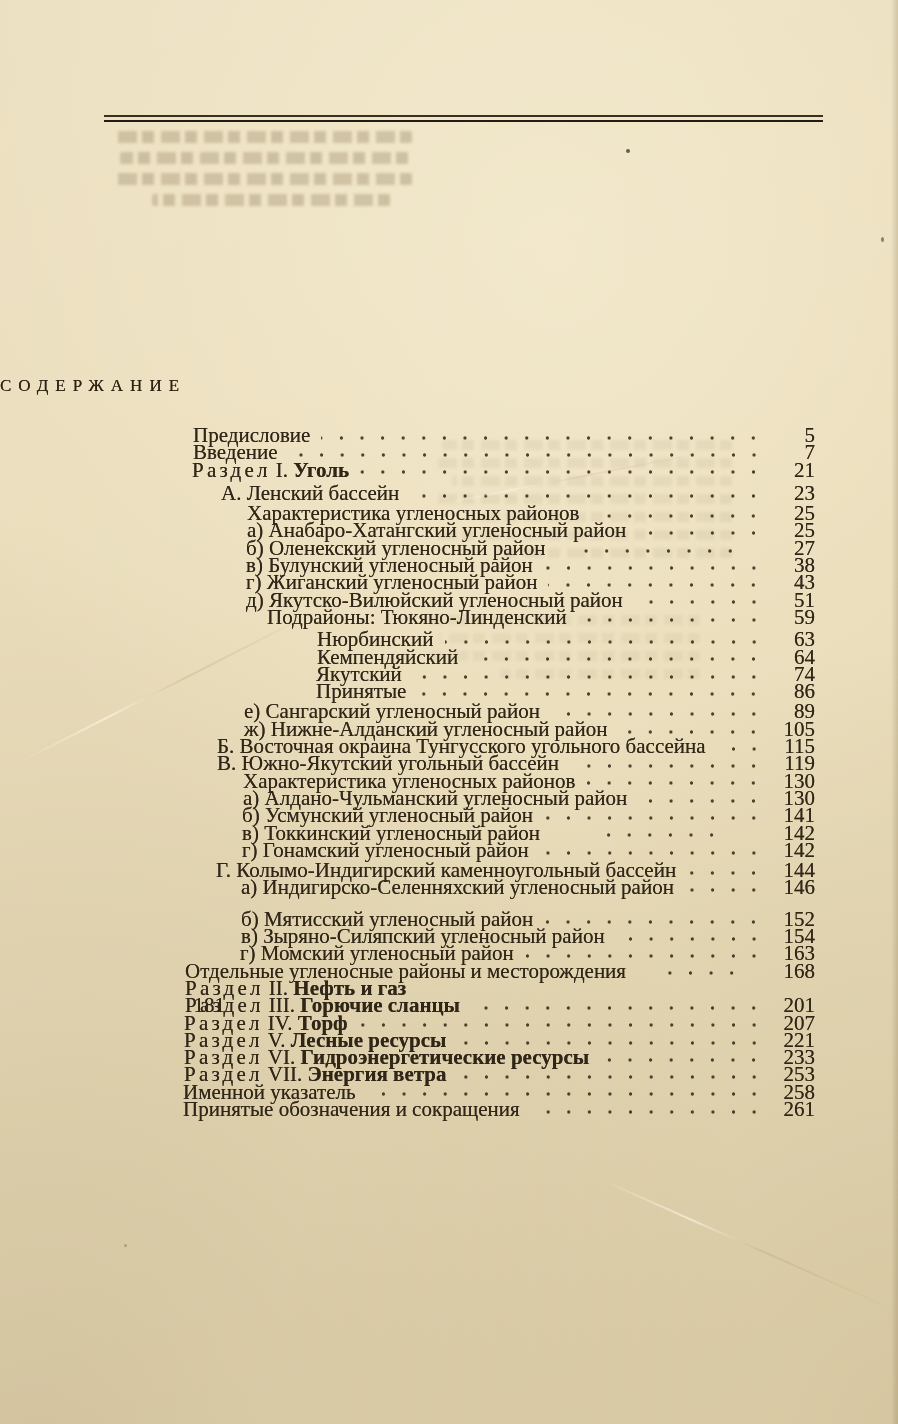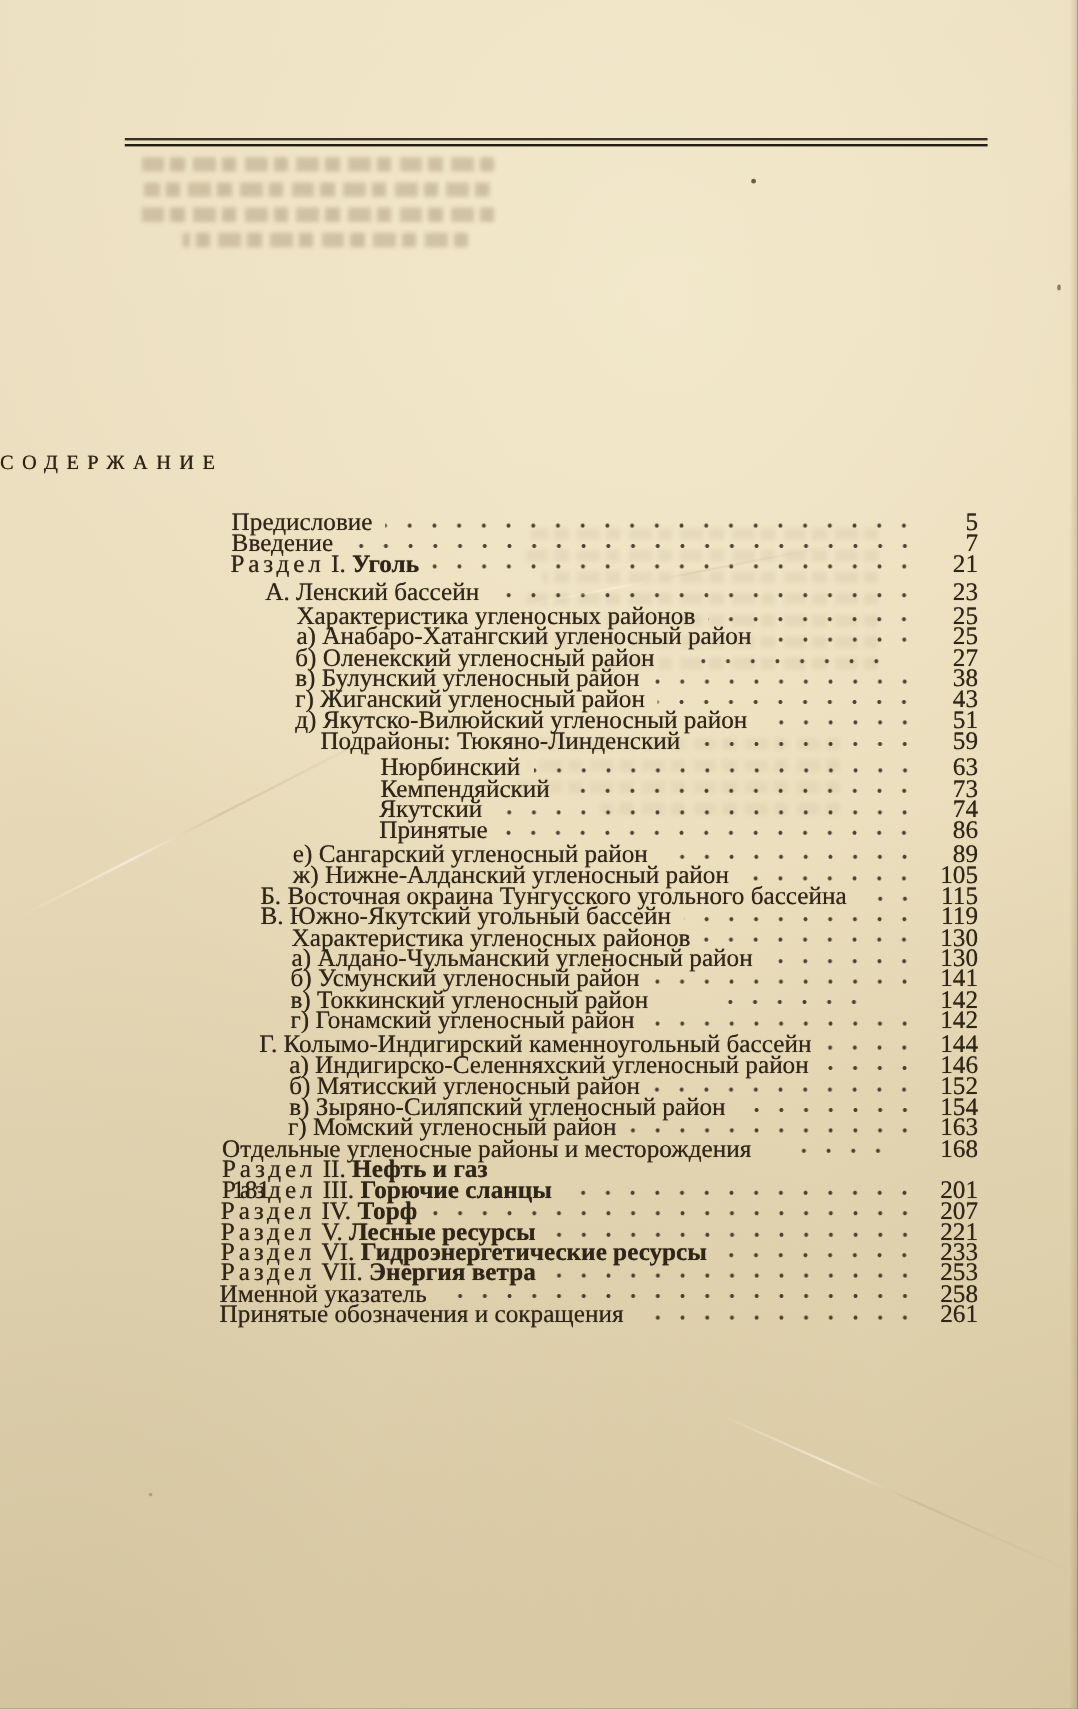--- a/index.html
+++ b/index.html
@@ -161,21 +161,21 @@
         <span class="pnum">59</span>
       </div>
       <div class="toc-row" style="padding-left: 134px; margin-top: 5px;">
         <span class="label"><span>Нюрбинский</span></span>
         <span class="leader"></span>
         <span class="pnum">63</span>
       </div>
       <div class="toc-row" style="padding-left: 134px;">
         <span class="label"><span>Кемпендяйский</span></span>
         <span class="leader"></span>
-        <span class="pnum">73</span>
+        <span class="pnum">64</span>
       </div>
       <div class="toc-row" style="padding-left: 133px;">
         <span class="label"><span>Якутский</span></span>
         <span class="leader"></span>
         <span class="pnum">74</span>
       </div>
       <div class="toc-row" style="padding-left: 133px;">
         <span class="label"><span>Принятые</span></span>
         <span class="leader"></span>
         <span class="pnum">86</span>
@@ -228,21 +228,21 @@
       <div class="toc-row" style="padding-left: 33px; margin-top: 3px;">
         <span class="label"><span>Г. Колымо-Индигирский каменноугольный бассейн</span></span>
         <span class="leader"></span>
         <span class="pnum">144</span>
       </div>
       <div class="toc-row" style="padding-left: 58px;">
         <span class="label"><span>а) Индигирско-Селенняхский угленосный район</span></span>
         <span class="leader"></span>
         <span class="pnum">146</span>
       </div>
-      <div class="toc-row" style="padding-left: 58px;">
+      <div class="toc-row" style="padding-left: 58px; margin-top: 14px;">
         <span class="label"><span>б) Мятисский угленосный район</span></span>
         <span class="leader"></span>
         <span class="pnum">152</span>
       </div>
       <div class="toc-row" style="padding-left: 58px;">
         <span class="label"><span>в) Зыряно-Силяпский угленосный район</span></span>
         <span class="leader"></span>
         <span class="pnum">154</span>
       </div>
       <div class="toc-row" style="padding-left: 57px;">

